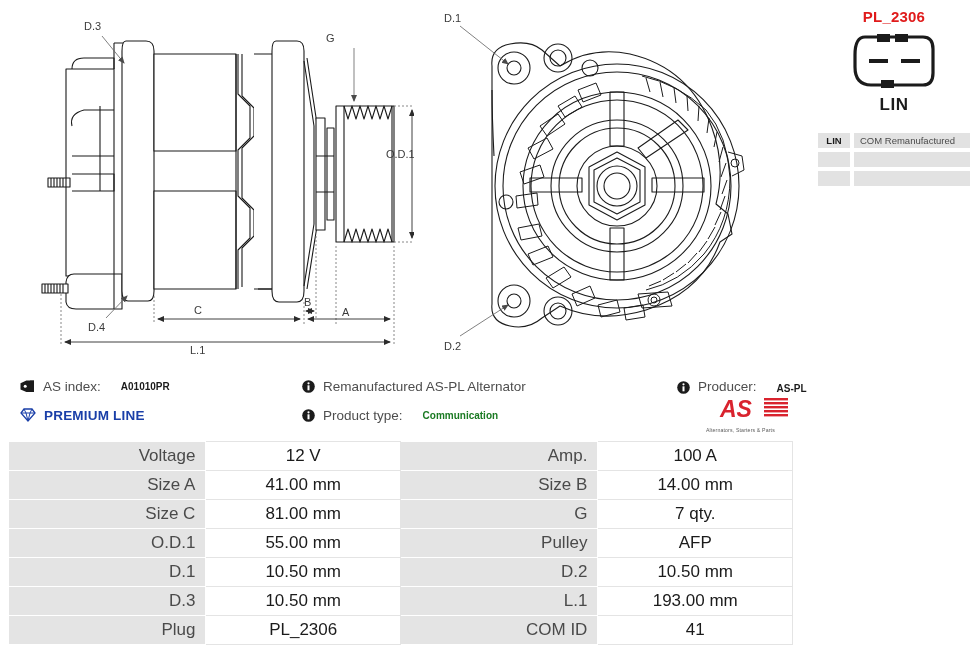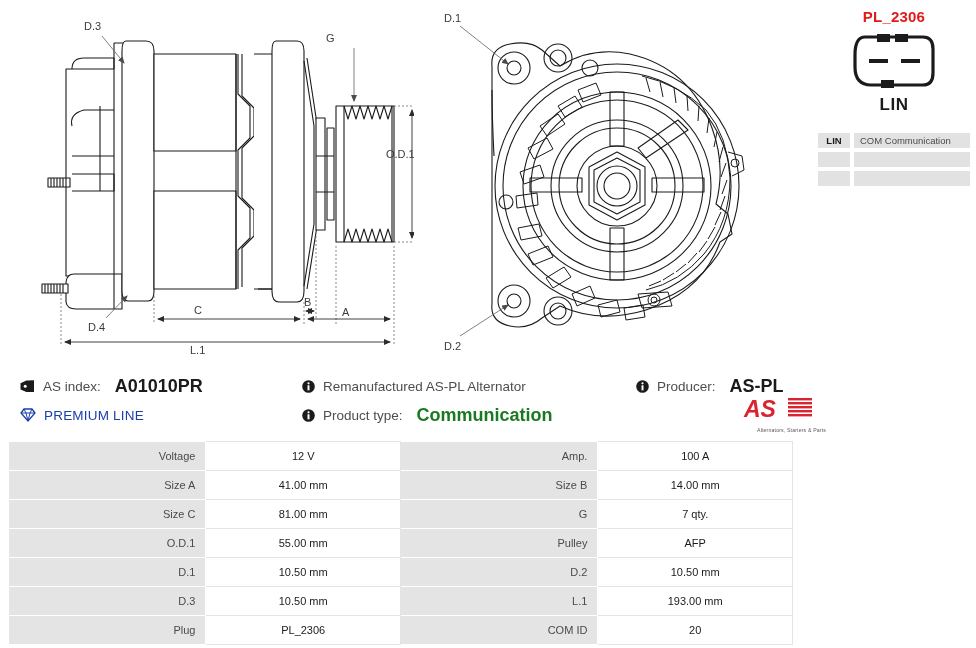--- a/index.html
+++ b/index.html
@@ -85,57 +85,57 @@
     height: 26px;
     display: flex;
     align-items: center;
   }
   #info-row-1 { top: 5px; }
   #info-row-2 { top: 34px; }
 
   .cell { display: flex; align-items: center; }
   .cell-a { position: absolute; left: 20px; }
   .cell-b { position: absolute; left: 302px; }
-  .cell-c { position: absolute; left: 636px; }
+  .cell-c { position: absolute; left: 677px; align-items: flex-end; }
 
   .ico { margin-right: 8px; display: inline-flex; align-items: center; }
   .lbl   { font-size: 13.5px; color: #4e4e4e; }
-  .val   { font-size: 18px; color: #1b1b1b; font-weight: bold; margin-left: 14px; }
+  .val   { font-size: 10px; color: #1b1b1b; font-weight: bold; margin-left: 20px; }
   .val-green { color: #1a7a22; }
   .premium {
     font-size: 13.5px;
-    font-weight: normal;
+    font-weight: bold;
     color: #1a3fa8;
     letter-spacing: .2px;
   }
   #brand-logo {
     position: absolute;
     left: 706px; top: 28px;
     width: 120px;
-    text-align: right;
+    text-align: left;
   }
   #brand-tagline {
     font-size: 5.2px;
     color: #5a5a5a;
     letter-spacing: .15px;
     margin-top: 1px;
   }
 
   
   #spec-table {
     position: absolute;
     left: 8px; top: 441px;
     width: 785px;
     border-collapse: collapse;
     table-layout: fixed;
   }
   #spec-table td {
     height: 28px;
     border: 1px solid #ffffff;
-    font-size: 11px;
+    font-size: 17px;
     padding: 0 10px;
     vertical-align: middle;
   }
   .k {
     background: #e4e4e4;
     color: #4a4a4a;
     text-align: right;
     width: 25.2%;
   }
   .v {
@@ -378,21 +378,21 @@
     </svg>
   </div>
 
   <div id="plug-name">LIN</div>
 
   <table id="pin-table">
     <tbody>
       <tr>
         <td class="pin-key">LIN</td>
         <td class="pin-spacer"></td>
-        <td class="pin-desc">COM Communication</td>
+        <td class="pin-desc">COM Remanufactured</td>
       </tr>
       <tr>
         <td class="pin-key"></td>
         <td class="pin-spacer"></td>
         <td class="pin-desc"></td>
       </tr>
       <tr>
         <td class="pin-key"></td>
         <td class="pin-spacer"></td>
         <td class="pin-desc"></td>
@@ -514,16 +514,16 @@
     <tr>
       <td class="k">D.3</td>
       <td class="v">10.50 mm</td>
       <td class="k">L.1</td>
       <td class="v">193.00 mm</td>
     </tr>
     <tr>
       <td class="k">Plug</td>
       <td class="v">PL_2306</td>
       <td class="k">COM ID</td>
-      <td class="v">20</td>
+      <td class="v">41</td>
     </tr>
   </tbody>
 </table>
 
 </body></html>

